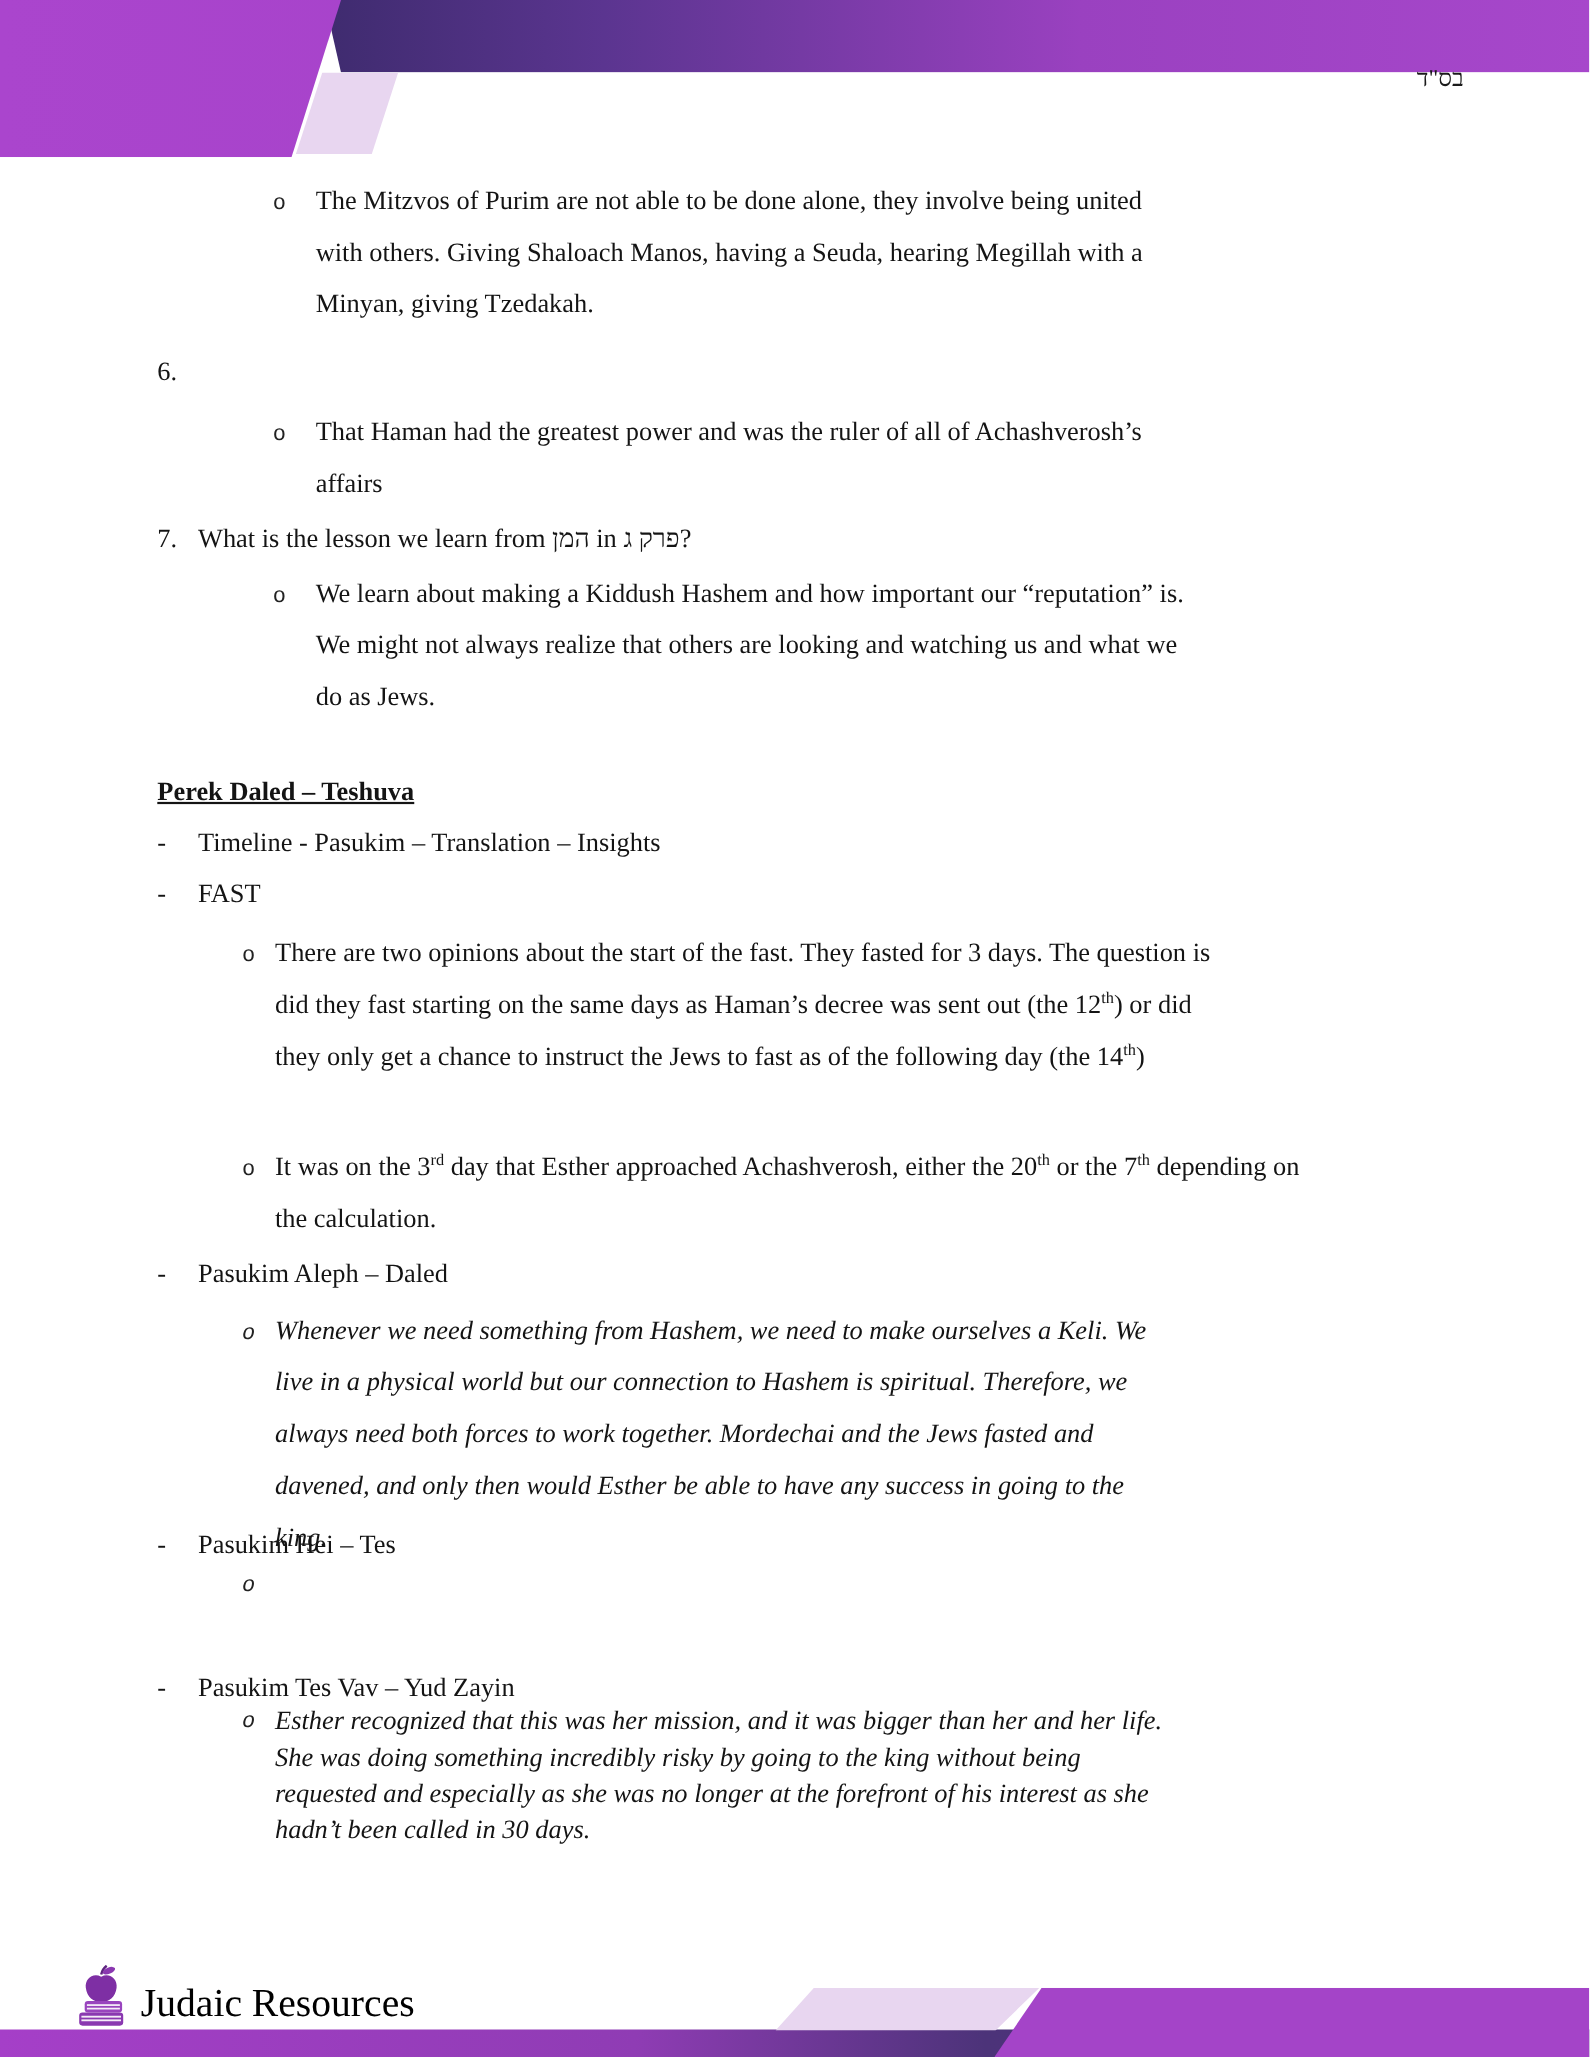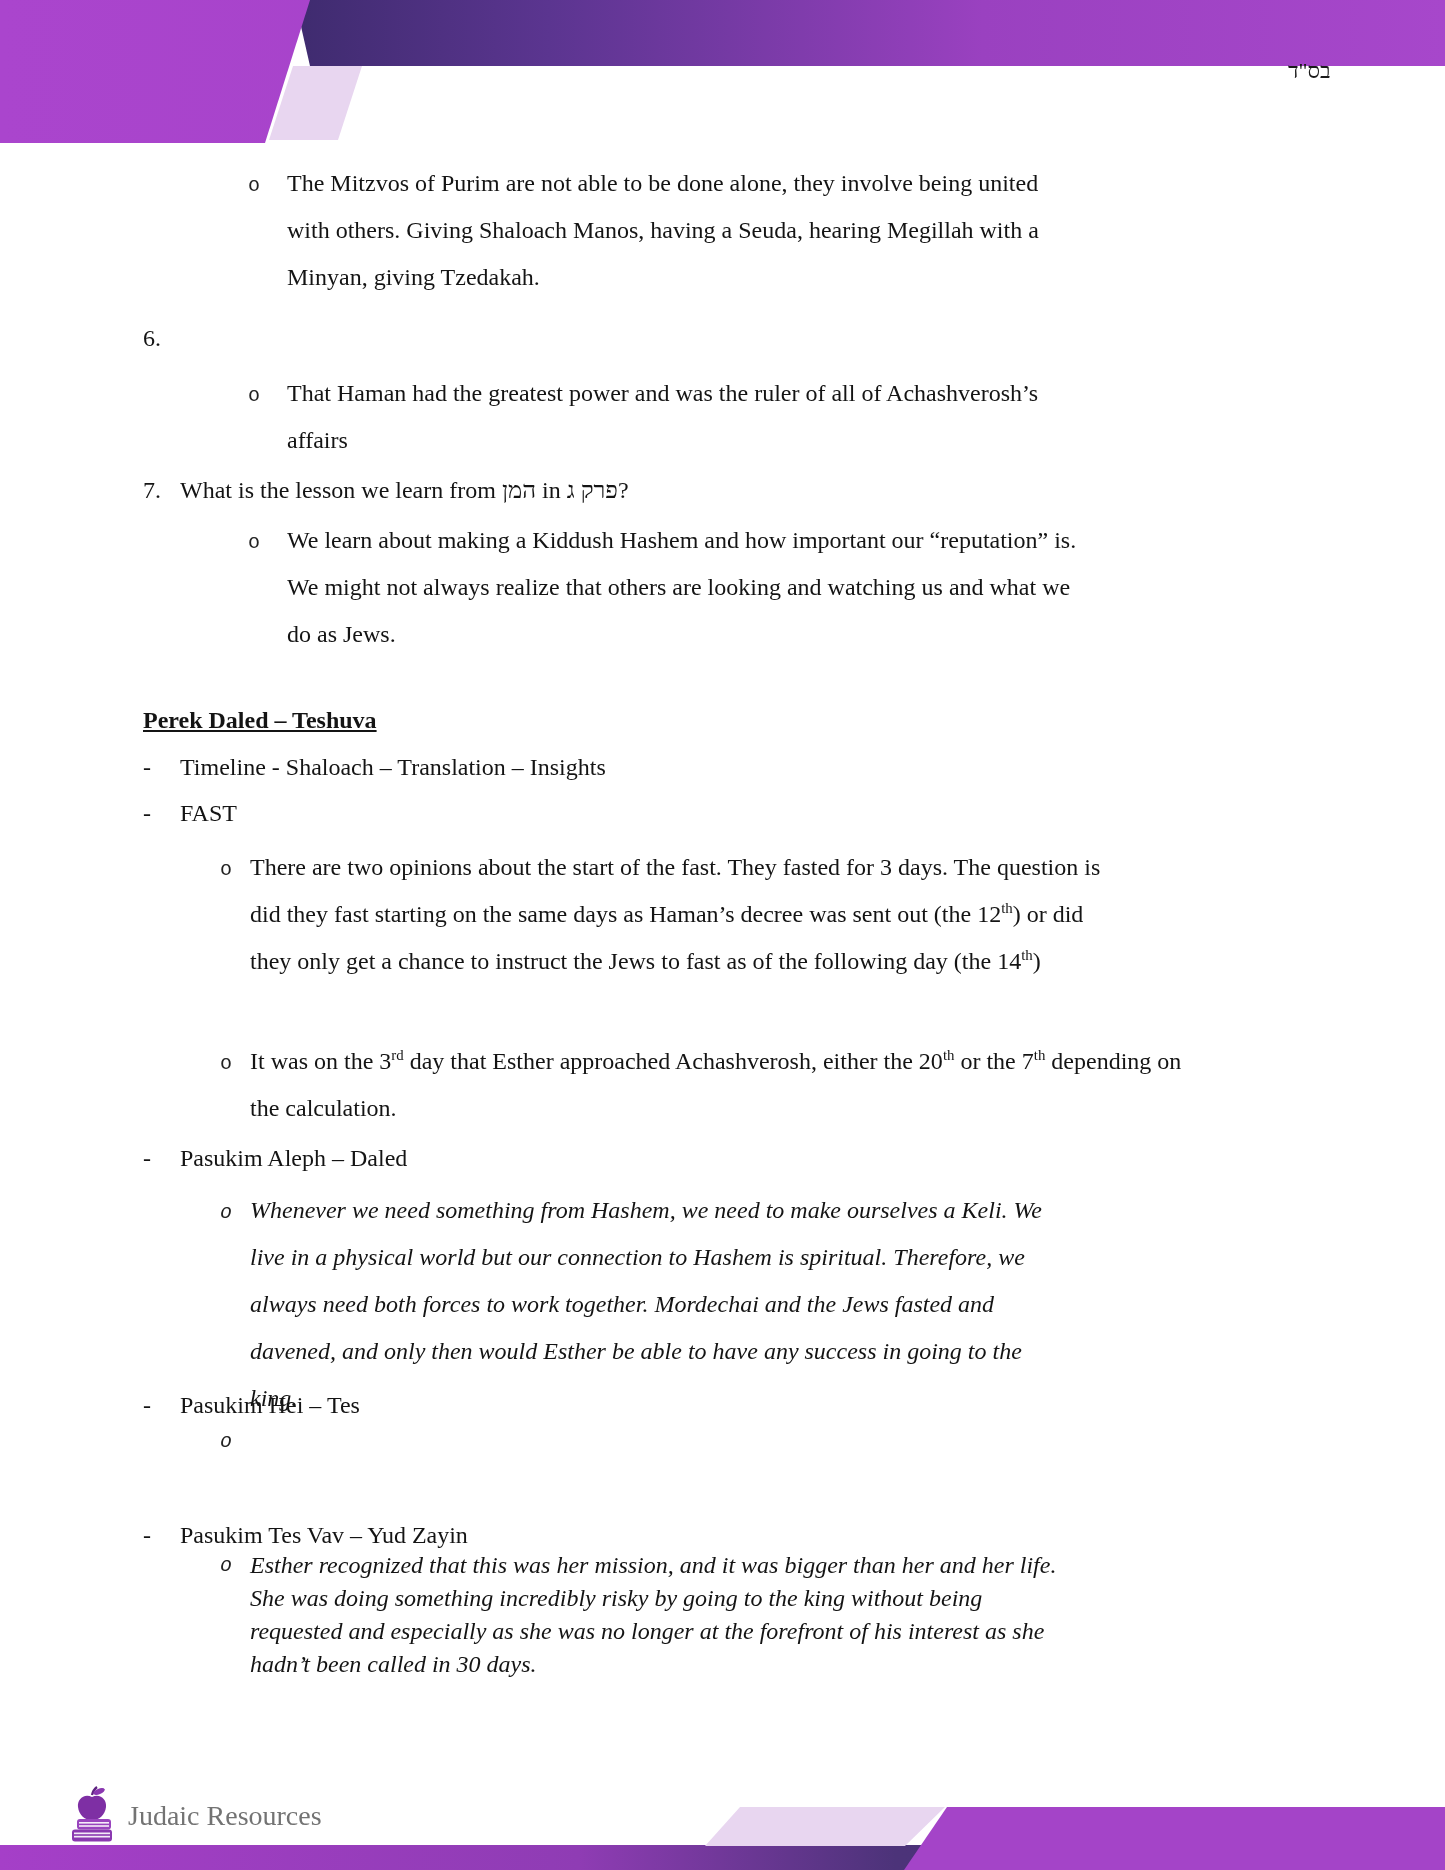--- a/index.html
+++ b/index.html
@@ -54,21 +54,21 @@
   .marker-num, .marker-dash { position:absolute; left:-37px; }
   .heading { font-weight:bold; }
   .italic { font-style:italic; }
   .single { line-height:33px; }
   .nowrap { white-space:nowrap; }
   sup { font-size:0.62em; line-height:0; vertical-align:super; }
   
   .footer-logo { position:absolute; left:70px; top:1786px; }
   .brand {
     position:absolute; left:128px; top:1800px;
-    font-size:28px; color:#737373;
+    font-size:36px; color:#000000;
   }
 </style>
 </head>
 <body>
 
 <div class="band top-dark"></div>
 <div class="band top-lavender"></div>
 <div class="band top-purple"></div>
 
 <div class="bsd">בס"ד</div>
@@ -94,21 +94,21 @@
 
 <div class="para" style="left:287px; top:517px; width:800px;">
   <span class="marker-o">o</span>
   <span>We learn about making a Kiddush Hashem and how important our “reputation” is. We might not always realize that others are looking and watching us and what we do as Jews.</span>
 </div>
 
 <div class="para heading nowrap" style="left:143px; top:697px;text-decoration:underline;">Perek Daled – Teshuva</div>
 
 <div class="para nowrap" style="left:180px; top:744px;">
   <span class="marker-dash">-</span>
-  <span>Timeline - Shaloach – Translation – Insights</span>
+  <span>Timeline - Pasukim – Translation – Insights</span>
 </div>
 
 <div class="para nowrap" style="left:180px; top:790px;">
   <span class="marker-dash">-</span>
   <span>FAST</span>
 </div>
 
 <div class="para perek" style="left:250px; top:844px; width:875px;">
   <span class="marker-o">o</span>
   <span><span>There are two opinions about the start of the fast. They fasted for 3 days. The question is did they fast starting on the same days as Haman’s decree was sent out (the 12</span><sup>th</sup><span>) or did they only get a chance to instruct the Jews to fast as of the following day (the 14</span><sup>th</sup><span>)</span></span>

